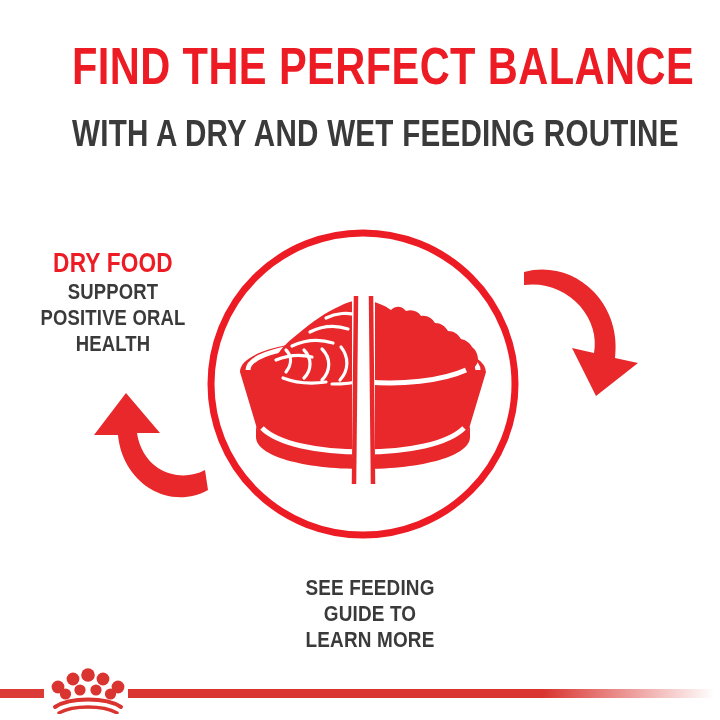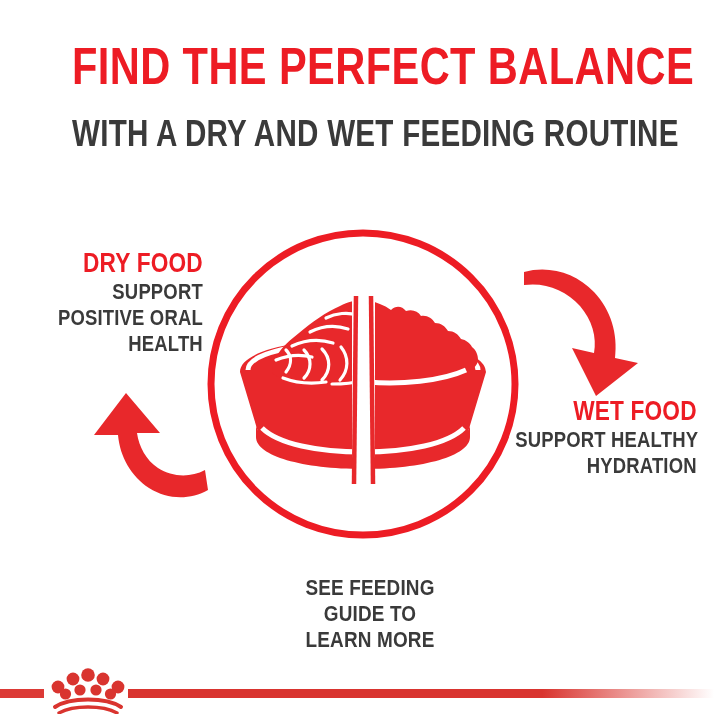--- a/index.html
+++ b/index.html
@@ -47,21 +47,21 @@
     font-weight: 700;
     letter-spacing: 0.3px;
     transform: scaleX(0.80);
     transform-origin: 50% 50%;
     white-space: nowrap;
   }
 
   
   .side-block {
     position: absolute;
-    text-align: right;
+    text-align: center;
   }
   .side-title {
     color: #ED1C24;
     font-size: 27px;
     line-height: 31px;
     font-weight: 700;
     letter-spacing: 0.2px;
     transform: scaleX(0.84);
     white-space: nowrap;
   }
@@ -244,27 +244,20 @@
 
   <div class="side-block" id="dry-block">
     <div class="side-title">DRY FOOD</div>
     <div class="side-lines">
       <div>SUPPORT</div>
       <div>POSITIVE ORAL</div>
       <div>HEALTH</div>
     </div>
   </div>
 
-  <div class="side-block" id="wet-block">
-    <div class="side-title">WET FOOD</div>
-    <div class="side-lines">
-      <div>SUPPORT HEALTHY</div>
-      <div>HYDRATION</div>
-    </div>
-  </div>
 
   <div id="footer-caption">
     <div>SEE FEEDING</div>
     <div>GUIDE TO</div>
     <div>LEARN MORE</div>
   </div>
 
   <div id="brand-bar-left"></div>
   <div id="brand-bar-right"></div>
 

